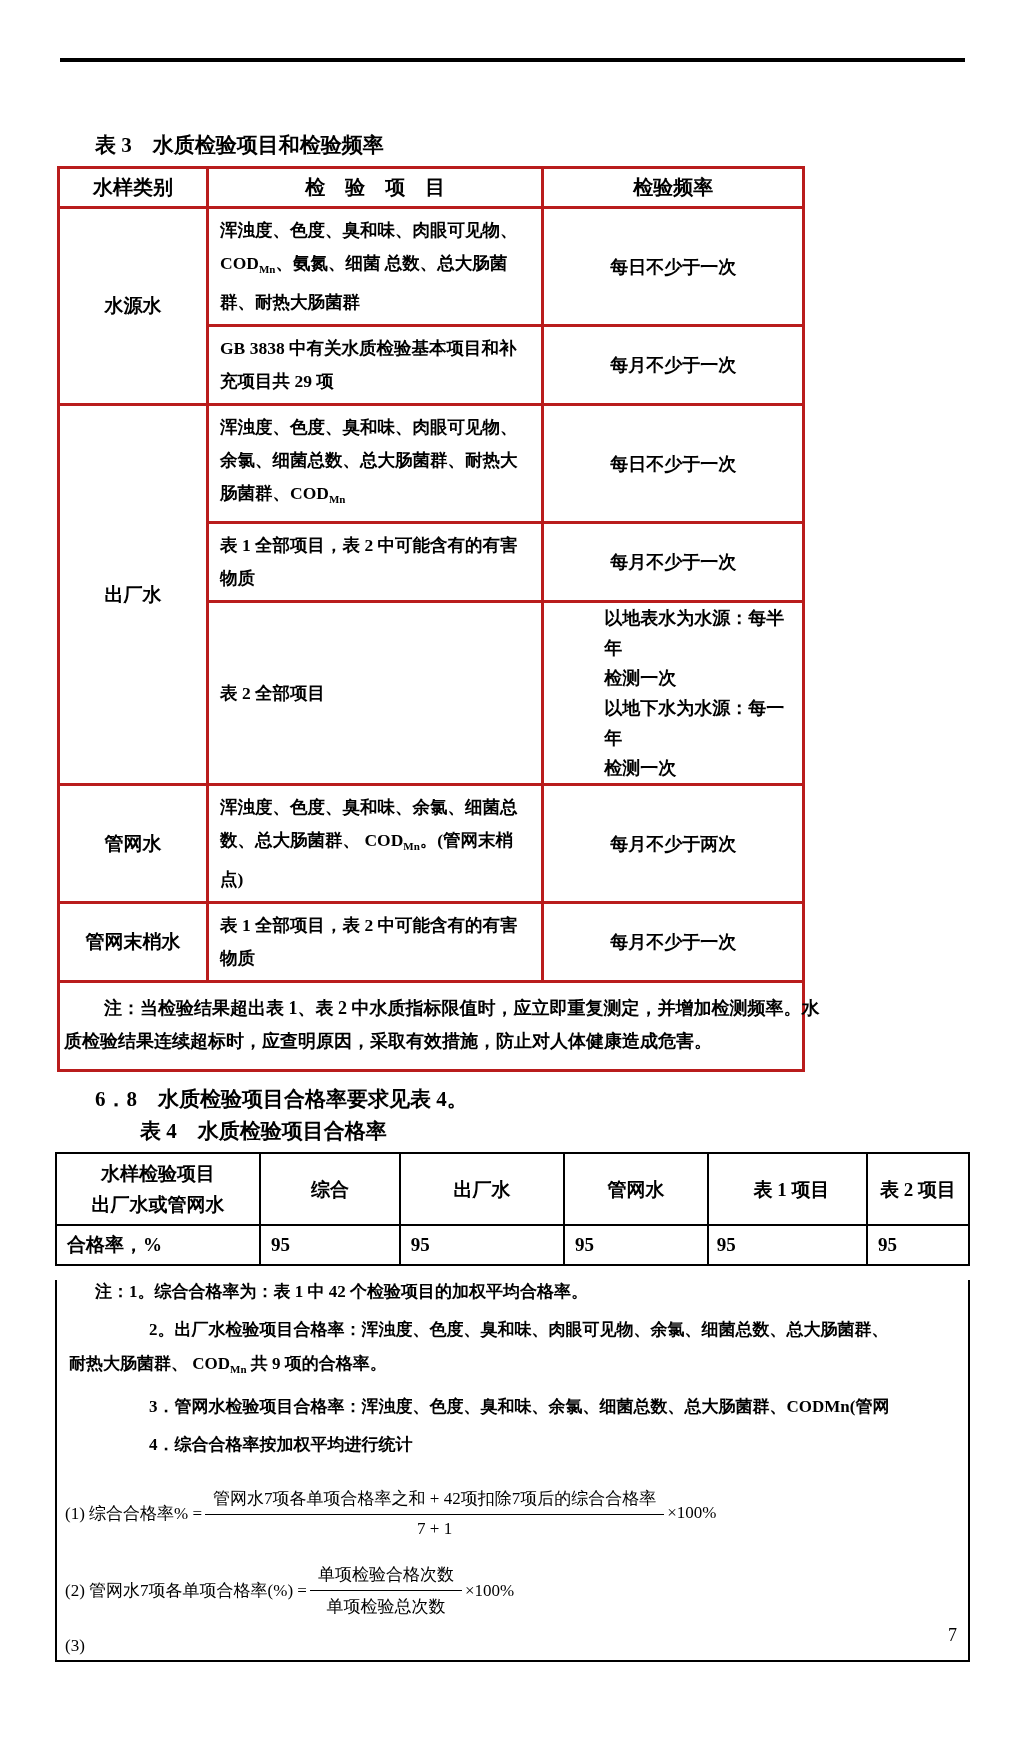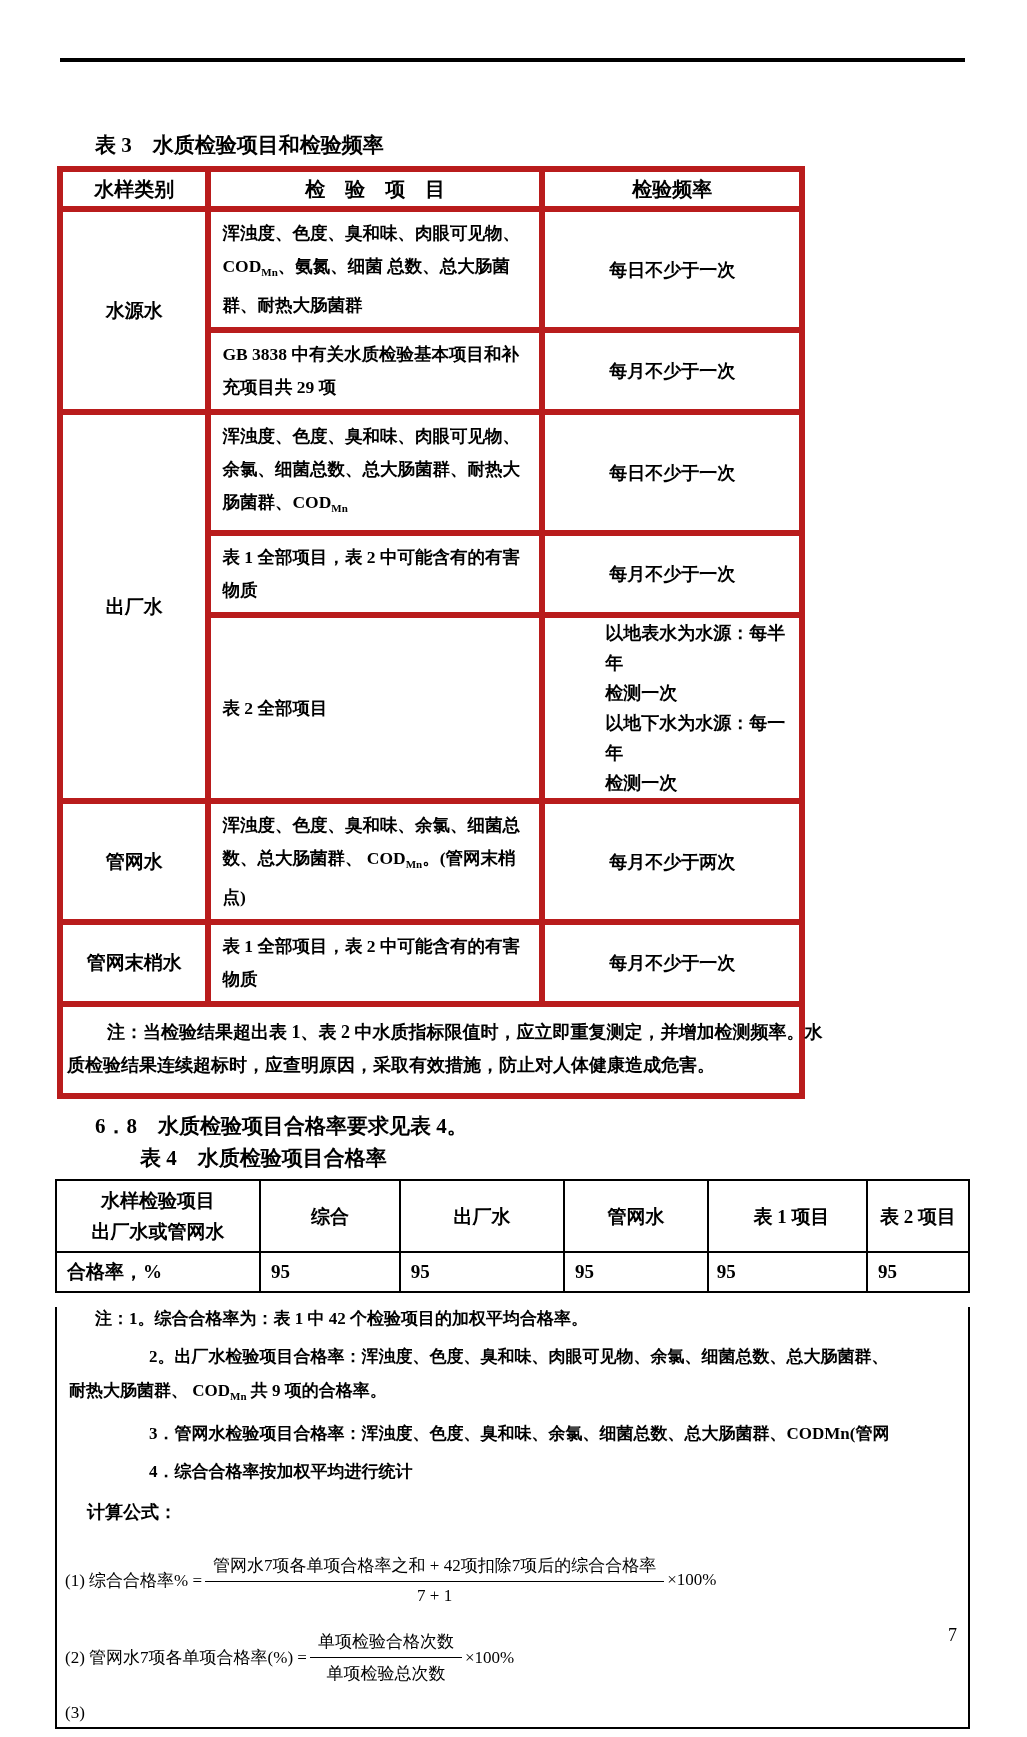--- a/index.html
+++ b/index.html
@@ -12,21 +12,21 @@
     overflow:hidden;
   }
   .top-rule { margin:58px 0 0 60px; width:905px; height:4px; background:#000; }
 
   .t3-title { margin:70px 0 0 95px; font-size:21px; font-weight:bold; line-height:26px; }
 
   table.t3 {
     margin:8px 0 0 57px; width:748px;
     border-collapse:collapse; table-layout:fixed;
   }
-  table.t3 td { border:6px solid #b91c1c; vertical-align:middle; }
+  table.t3 td { border:3px solid #b91c1c; vertical-align:middle; }
   .t3 .col-cat  { width:140px; }
   .t3 .col-item { width:315px; }
   .t3 .col-freq { width:245px; }
   .t3 .hdr { font-weight:bold; font-size:20px; text-align:center; height:40px; }
   .t3 .cat { font-weight:bold; font-size:19px; text-align:center; }
   .t3 .items {
     font-weight:bold; font-size:17.5px; line-height:33px;
     padding:5px 8px 5px 11px; text-align:left;
   }
   .t3 .freq { font-weight:bold; font-size:18px; text-align:center; }
@@ -167,21 +167,20 @@
   </tr>
 </tbody>
   </table>
 
 <div class="t4-notebox">
   <div class="nline nb-1">注：1。综合合格率为：表 1 中 42 个检验项目的加权平均合格率。</div>
   <div class="nline nb-2a">2。出厂水检验项目合格率：浑浊度、色度、臭和味、肉眼可见物、余氯、细菌总数、总大肠菌群、</div>
   <div class="nline nb-2b"><span>耐热大肠菌群、 COD</span><span class="sub">Mn</span><span> 共 9 项的合格率。</span></div>
   <div class="nline nb-3a">3．管网水检验项目合格率：浑浊度、色度、臭和味、余氯、细菌总数、总大肠菌群、CODMn(管网</div>
   <div class="nline nb-4">4．综合合格率按加权平均进行统计</div>
-  <div class="nb-calc">计算公式：</div>
 
   <div class="formula f1">
     <span>(1) 综合合格率% =</span>
     <span class="frac">
       <span class="num">管网水7项各单项合格率之和 + 42项扣除7项后的综合合格率</span>
       <span class="den">7 + 1</span>
     </span>
     <span>×100%</span>
   </div>
 

